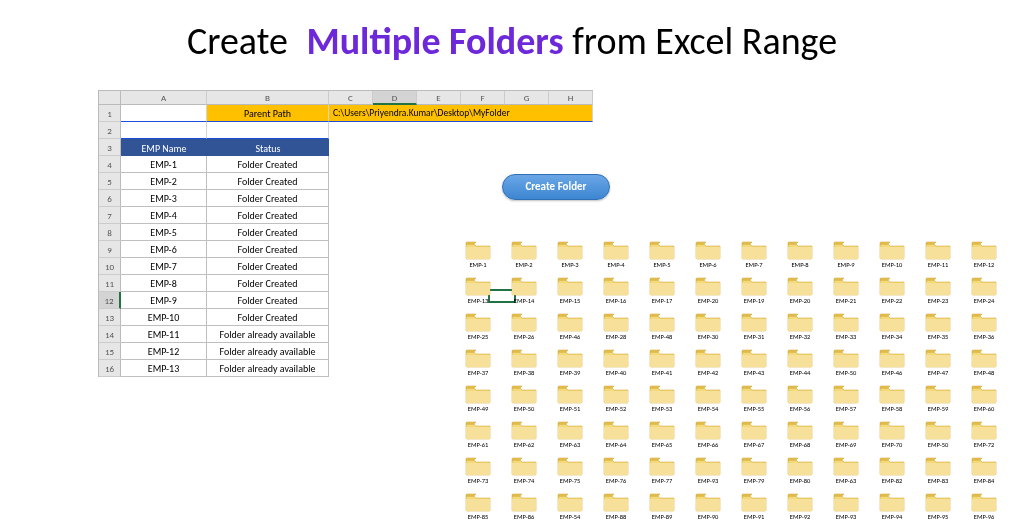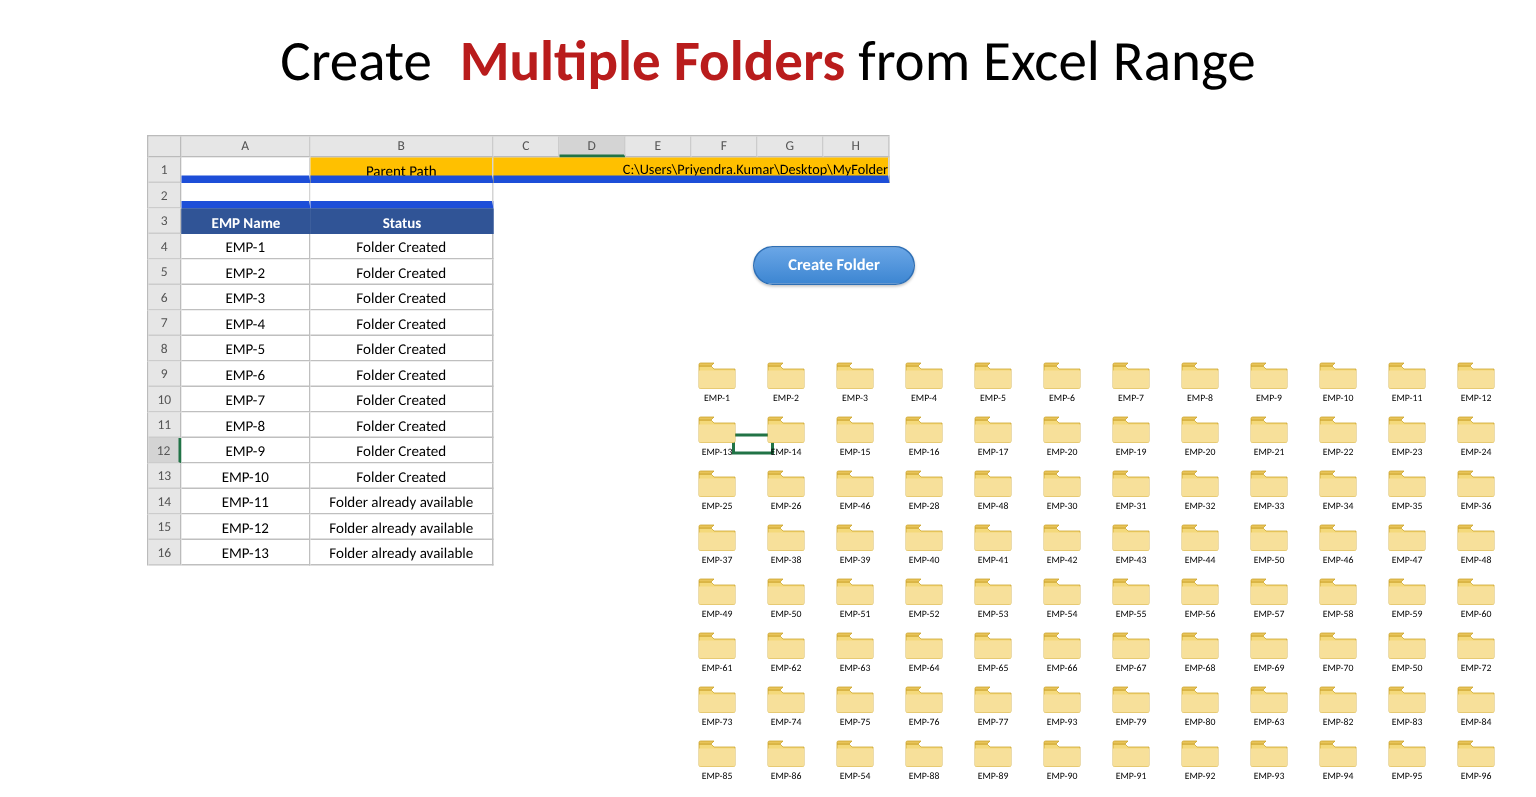--- a/index.html
+++ b/index.html
@@ -12,21 +12,21 @@
       position: relative;
     }
     .title {
       text-align: center;
       font-size: 38px;
       font-weight: 400;
       padding: 18px 0 10px 0;
       color: #000;
     }
     .title .highlight {
-      color: #b91c1c;
+      color: #6d28d9;
       font-weight: 700;
       margin-left: 10px;
     }
 
     .sheet-area {
       position: absolute;
       top: 90px;
       left: 98px;
       font-size: 10px;
     }
@@ -59,45 +59,45 @@
       color: #555;
       background: #e6e6e6;
       border-right: 1px solid #bbb;
       border-bottom: 1px solid #ccc;
       height: 17px;
       line-height: 17px;
     }
     .row .rh.selected { background: #d4d4d4; border-right: 2px solid #217346; }
     .cell {
       border-right: 1px solid #d4d4d4;
-      border-bottom: 5px solid #1d4ed8;
+      border-bottom: 1px solid #1d4ed8;
       height: 17px;
       line-height: 17px;
       font-size: 10px;
       text-align: center;
       overflow: hidden;
       white-space: nowrap;
       background: #fff;
     }
     .wA { width: 86px; }
     .wB { width: 122px; }
     .wC { width: 44px; }
     .wD { width: 44px; }
     .wE { width: 44px; }
     .wF { width: 44px; }
     .wG { width: 44px; }
     .wH { width: 44px; }
 
     .orange-bg { background: #ffc000; color: #000; font-size: 10px; }
-    .blue-hdr { background: #305496; color: #fff; font-weight: 700; border: 1px solid #305496; }
-    .path-span { background: #ffc000; font-size: 9.5px; text-align: right; padding-left: 4px; }
+    .blue-hdr { background: #305496; color: #fff; font-weight: 400; border: 1px solid #305496; }
+    .path-span { background: #ffc000; font-size: 9.5px; text-align: left; padding-left: 4px; }
 
     .create-btn {
       position: absolute;
-      top: 164px;
+      top: 174px;
       left: 502px;
       width: 108px;
       height: 26px;
       background: linear-gradient(#6aa6e6, #3d86d2);
       color: #fff;
       font-size: 11px;
       font-weight: 600;
       border: 1px solid #2e6fb5;
       border-radius: 13px;
       text-align: center;

